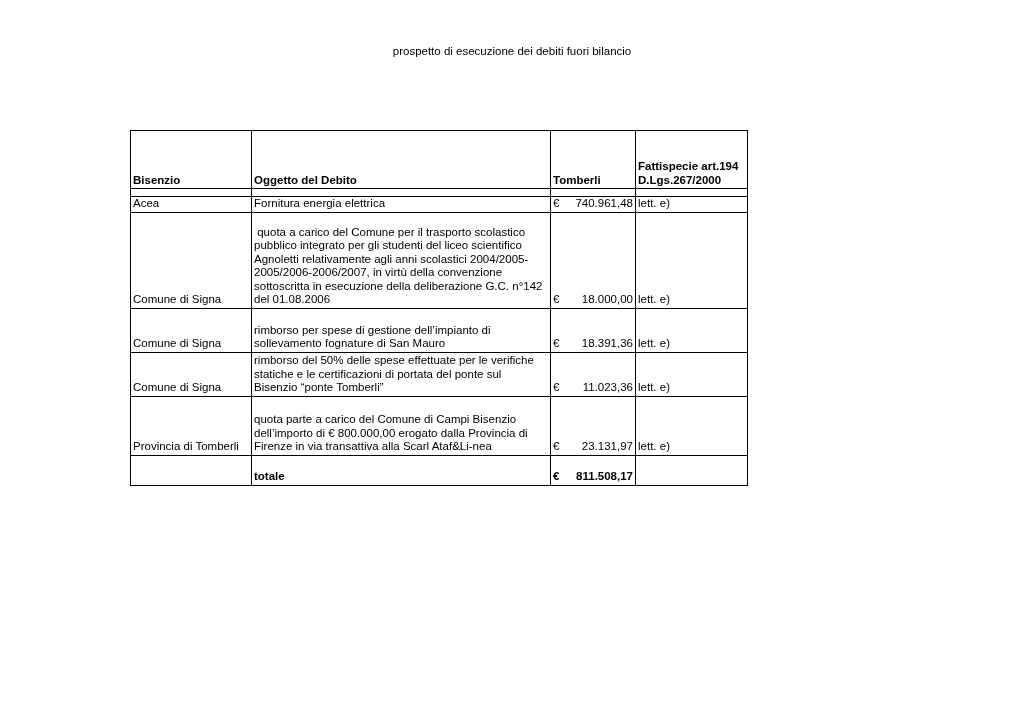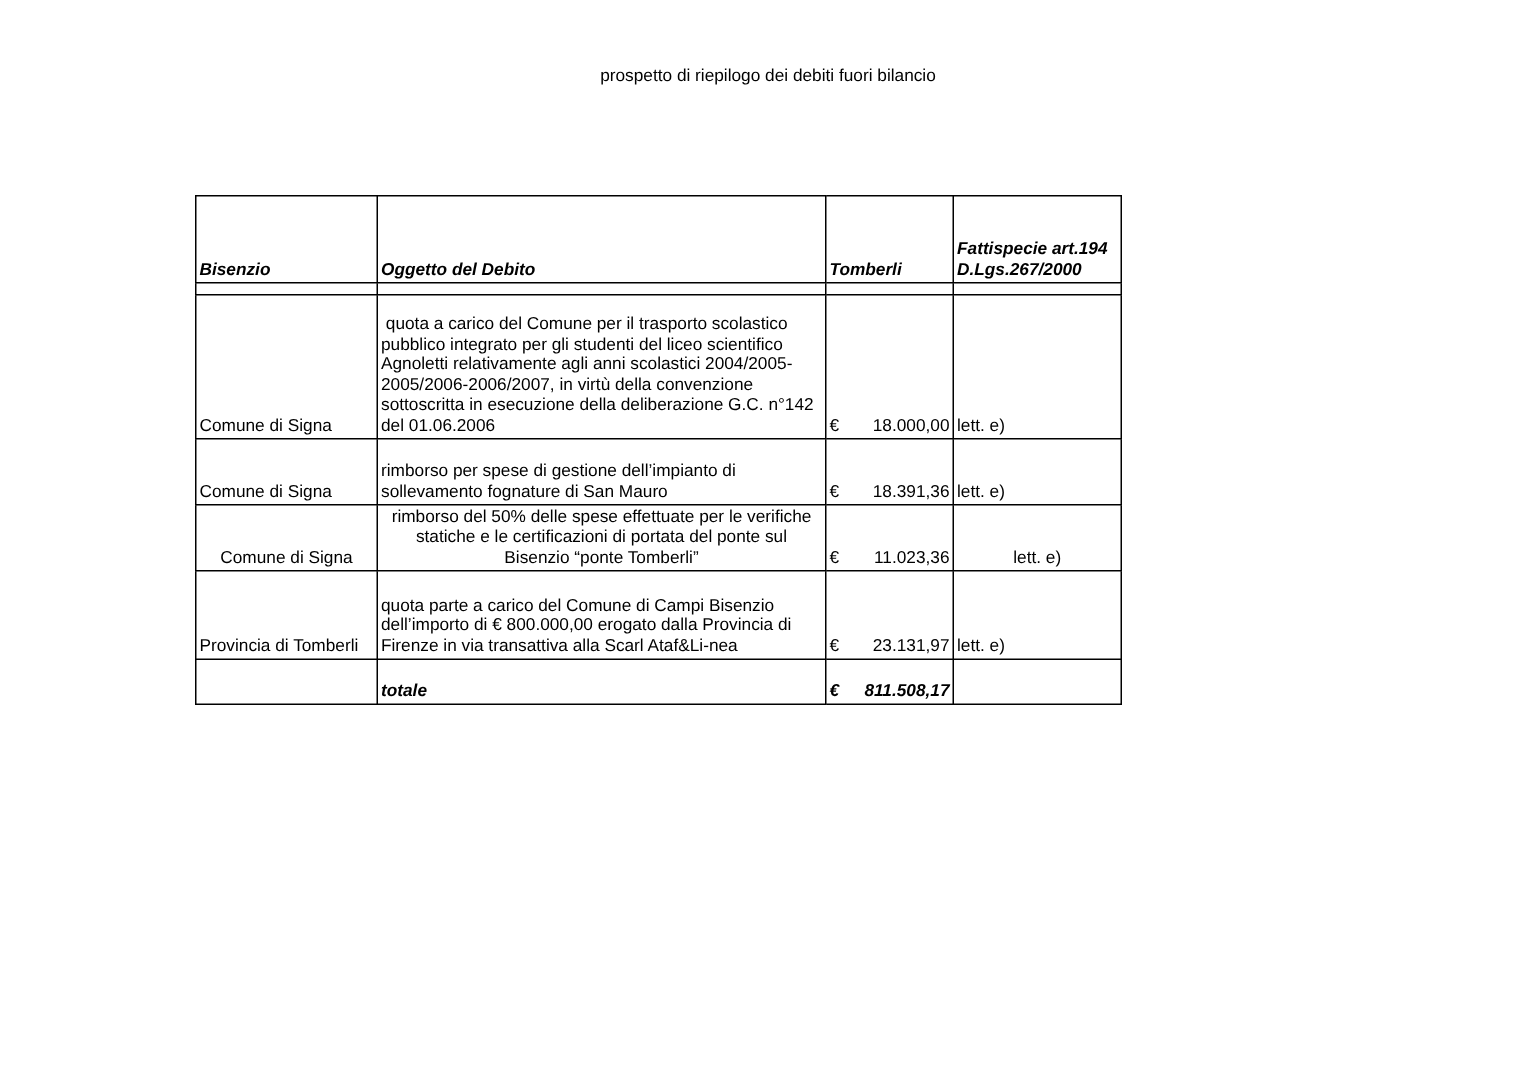--- a/index.html
+++ b/index.html
@@ -27,41 +27,41 @@
     font-size: 11.5px;
     line-height: 13.5px;
   }
   table.debt-table td {
     border: 1.5px solid #000000;
     vertical-align: bottom;
     padding: 0 2px 1px 2px;
     overflow: hidden;
   }
   td.no-border { border: none; }
-  .bold { font-weight: 700; font-style: italic; }
+  .bold { font-weight: 700; }
   .wrap { white-space: pre-wrap; word-wrap: break-word; }
   .amount {
     display: flex;
     justify-content: space-between;
     align-items: flex-end;
   }
   
   tr.r-header td { height: 56px; }
   tr.r-spacer td { height: 6px; }
   tr.r-acea   td { height: 13px; }
   tr.r-long   td { height: 94px; }
   tr.r-fogn   td { height: 42px; }
-  tr.r-ponte  td { height: 42px; text-align: center; }
+  tr.r-ponte  td { height: 42px; }
   tr.r-prov   td { height: 57px; margin-top: 44px; }
   tr.r-total  td { height: 28px; }
 </style>
 </head>
 <body>
 
-<div class="page-title">prospetto di riepilogo dei debiti fuori bilancio</div>
+<div class="page-title">prospetto di esecuzione dei debiti fuori bilancio</div>
 
 <table class="debt-table">
   <colgroup>
     <col style="width:121px">
     <col style="width:299px">
     <col style="width:85px">
     <col style="width:112px">
   </colgroup>
 
   <tbody>
@@ -72,24 +72,35 @@
     <td class="bold wrap">Fattispecie art.194 D.Lgs.267/2000</td>
   </tr>
 
   <tr class="r-spacer">
     <td></td>
     <td></td>
     <td></td>
     <td></td>
   </tr>
 
+  <tr class="r-acea">
+    <td>Acea</td>
+    <td class="wrap">Fornitura energia elettrica</td>
+    <td>
+      <div class="amount">
+        <span>€</span>
+        <span>740.961,48</span>
+      </div>
+    </td>
+    <td>lett. e)</td>
+  </tr>
 
   <tr class="r-long">
     <td>Comune di Signa</td>
-    <td class="wrap"> quota a carico del Comune per il trasporto scolastico pubblico integrato per gli studenti del liceo scientifico Agnoletti relativamente agli anni scolastici 2004/2005-2005/2006-2006/2007, in virtù della convenzione sottoscritta in esecuzione della deliberazione G.C. n°142 del 01.06.2006</td>
+    <td class="wrap"> quota a carico del Comune per il trasporto scolastico pubblico integrato per gli studenti del liceo scientifico Agnoletti relativamente agli anni scolastici 2004/2005-2005/2006-2006/2007, in virtù della convenzione sottoscritta in esecuzione della deliberazione G.C. n°142 del 01.08.2006</td>
     <td>
       <div class="amount">
         <span>€</span>
         <span>18.000,00</span>
       </div>
     </td>
     <td>lett. e)</td>
   </tr>
 
   <tr class="r-fogn">

